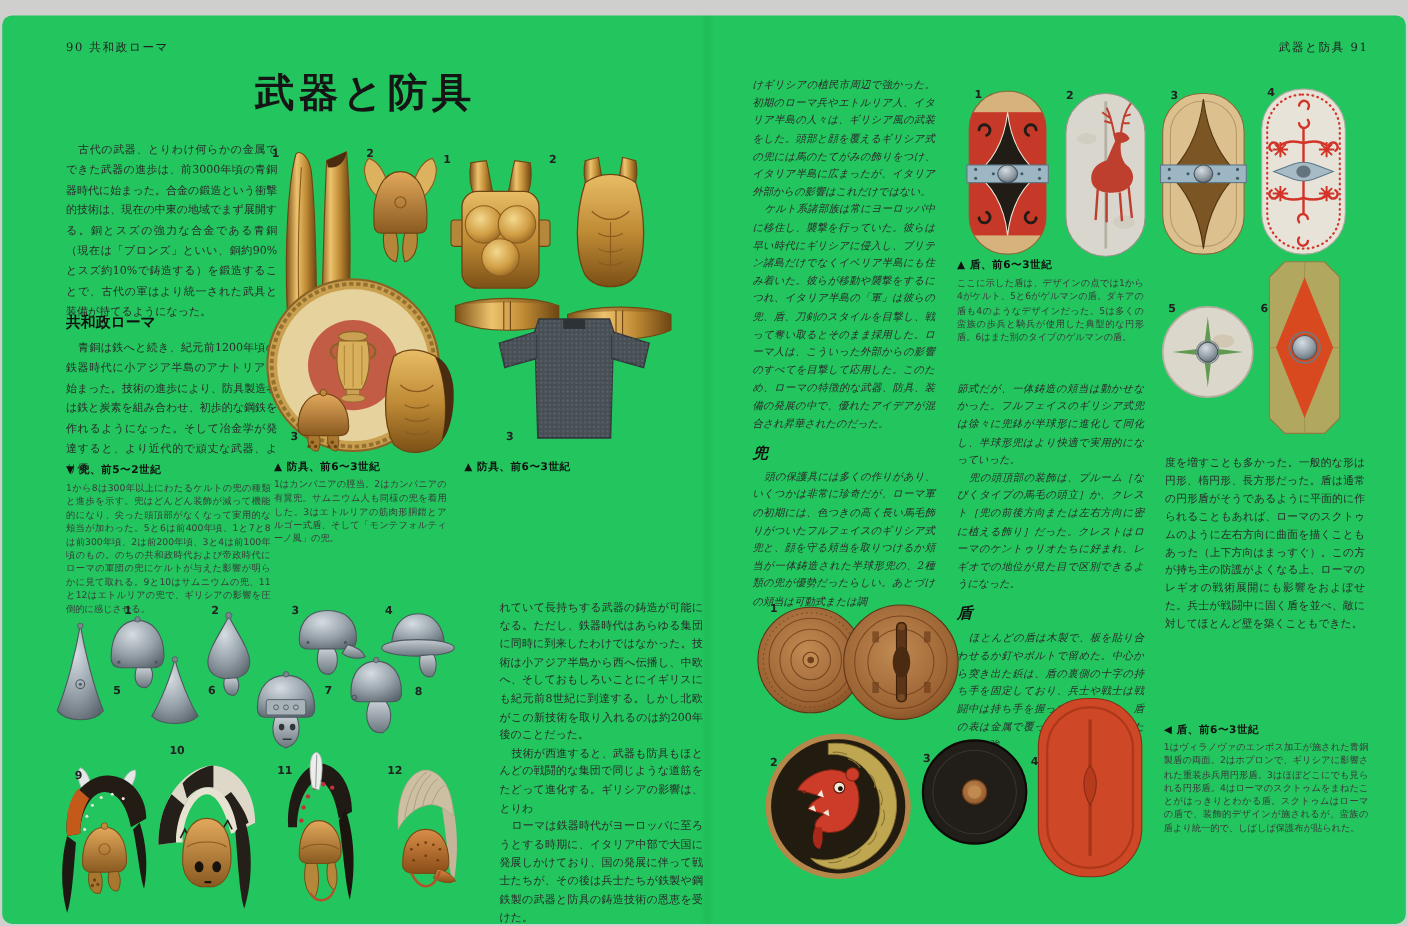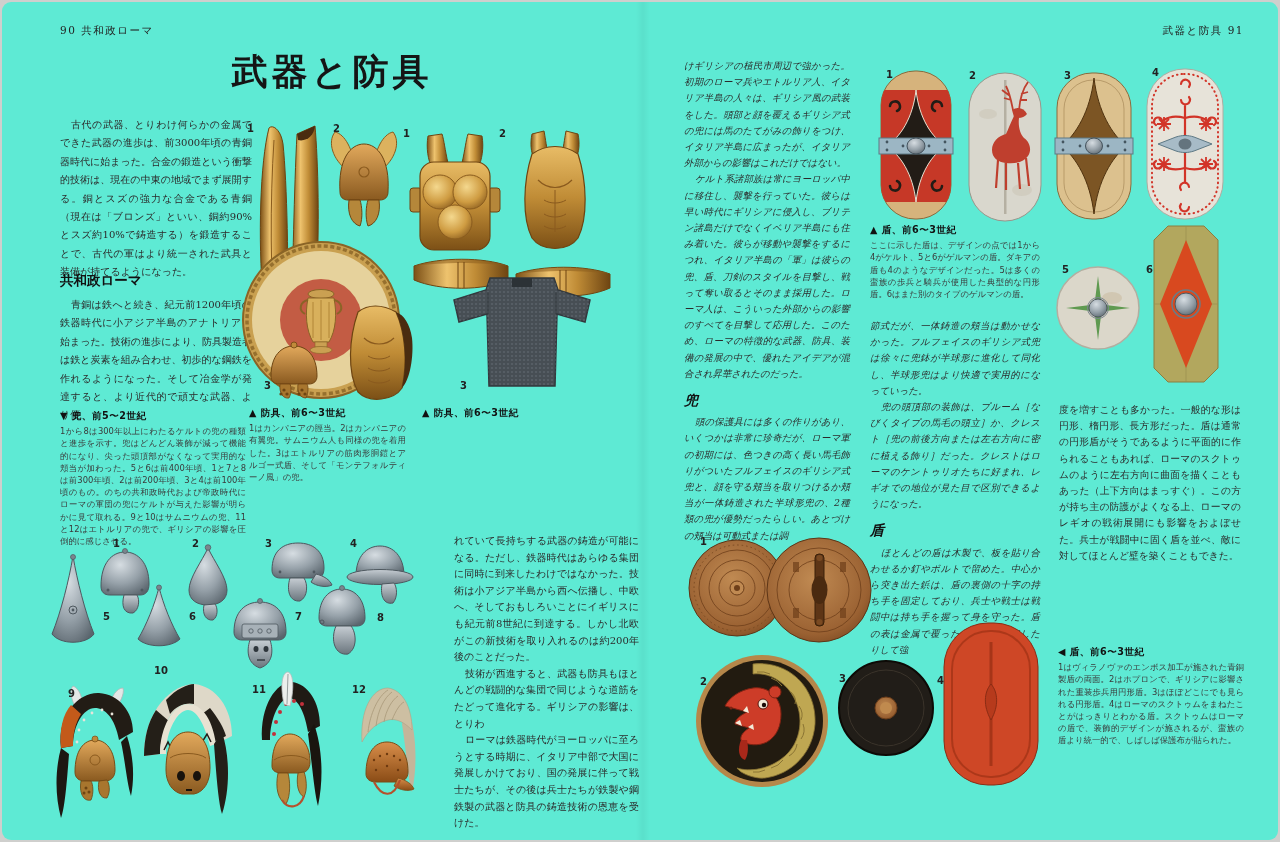--- a/index.html
+++ b/index.html
@@ -1,17 +1,17 @@
 <!DOCTYPE html>
 <html><head>
 <meta charset="utf-8">
 <style>
   html,body{margin:0;padding:0;width:1280px;height:842px;overflow:hidden;background:#cfcfcd;}
-  .frame{position:absolute;inset:2px;background:#5eead4;border-radius:9px;overflow:hidden;
-         font-family:"DejaVu Serif","Liberation Serif",serif;}
+  .frame{position:absolute;inset:2px;background:#22c55e;border-radius:9px;overflow:hidden;
+         font-family:"DejaVu Serif","Liberation Serif",serif;margin-top:12px;}
   .gutter{position:absolute;left:634px;top:0;width:14px;height:100%;
           background:linear-gradient(to right,rgba(0,0,0,0),rgba(0,0,0,0.045),rgba(0,0,0,0));}
   .pg-header{position:absolute;top:22px;font-size:10.5px;letter-spacing:1.5px;color:#222;}
   .title{position:absolute;left:222px;top:46px;width:216px;margin:0;text-align:center;
          font-size:36px;font-weight:600;letter-spacing:4px;color:#151515;}
   .col{position:absolute;color:#2b2b2b;text-align:justify;}
   .col p{margin:0;}
   .col p.ind{text-indent:11px;}
   .c-left{font-size:10px;line-height:18.4px;}
   .c-leftb{font-size:10px;line-height:16.6px;}
@@ -383,21 +383,21 @@
     <p class="ind">ケルト系諸部族は常にヨーロッパ中に移住し、襲撃を行っていた。彼らは早い時代にギリシアに侵入し、ブリテン諸島だけでなくイベリア半島にも住み着いた。彼らが移動や襲撃をするにつれ、イタリア半島の「軍」は彼らの兜、盾、刀剣のスタイルを目撃し、戦って奪い取るとそのまま採用した。ローマ人は、こういった外部からの影響のすべてを目撃して応用した。このため、ローマの特徴的な武器、防具、装備の発展の中で、優れたアイデアが混合され昇華されたのだった。</p>
     <h3 class="hflow">兜</h3>
     <p class="ind">頭の保護具には多くの作りがあり、いくつかは非常に珍奇だが、ローマ軍の初期には、色つきの高く長い馬毛飾りがついたフルフェイスのギリシア式兜と、顔を守る頬当を取りつけるか頬当が一体鋳造された半球形兜の、2種類の兜が優勢だったらしい。あとづけの頬当は可動式または調</p>
   </div>
 
   <div class="cap" style="left:868px;top:222px;width:170px">
     <b>▲ 盾、前6〜3世紀</b>
     <span>ここに示した盾は、デザインの点では1から4がケルト、5と6がゲルマンの盾。ダキアの盾も4のようなデザインだった。5は多くの蛮族の歩兵と騎兵が使用した典型的な円形盾。6はまた別のタイプのゲルマンの盾。</span>
   </div>
 
-  <div class="col c-right" style="left:868px;top:316px;width:170px">
+  <div class="col c-right" style="left:868px;top:332px;width:170px">
     <p>節式だが、一体鋳造の頬当は動かせなかった。フルフェイスのギリシア式兜は徐々に兜鉢が半球形に進化して同化し、半球形兜はより快適で実用的になっていった。</p>
     <p class="ind">兜の頭頂部の装飾は、プルーム［なびくタイプの馬毛の頭立］か、クレスト［兜の前後方向または左右方向に密に植える飾り］だった。クレストはローマのケントゥリオたちに好まれ、レギオでの地位が見た目で区別できるようになった。</p>
     <h3 class="hflow">盾</h3>
     <p class="ind">ほとんどの盾は木製で、板を貼り合わせるか釘やボルトで留めた。中心から突き出た鋲は、盾の裏側の十字の持ち手を固定しており、兵士や戦士は戦闘中は持ち手を握って身を守った。盾の表は金属で覆ったり金属を固定したりして強</p>
   </div>
 
   <div class="col c-right3" style="left:1057px;top:400px;width:182px">
     <p>度を増すことも多かった。一般的な形は円形、楕円形、長方形だった。盾は通常の円形盾がそうであるように平面的に作られることもあれば、ローマのスクトゥムのように左右方向に曲面を描くこともあった（上下方向はまっすぐ）。この方が持ち主の防護がよくなる上、ローマのレギオの戦術展開にも影響をおよぼせた。兵士が戦闘中に固く盾を並べ、敵に対してほとんど壁を築くこともできた。</p>
   </div>
   <div class="cap" style="left:1056px;top:644px;width:186px">

